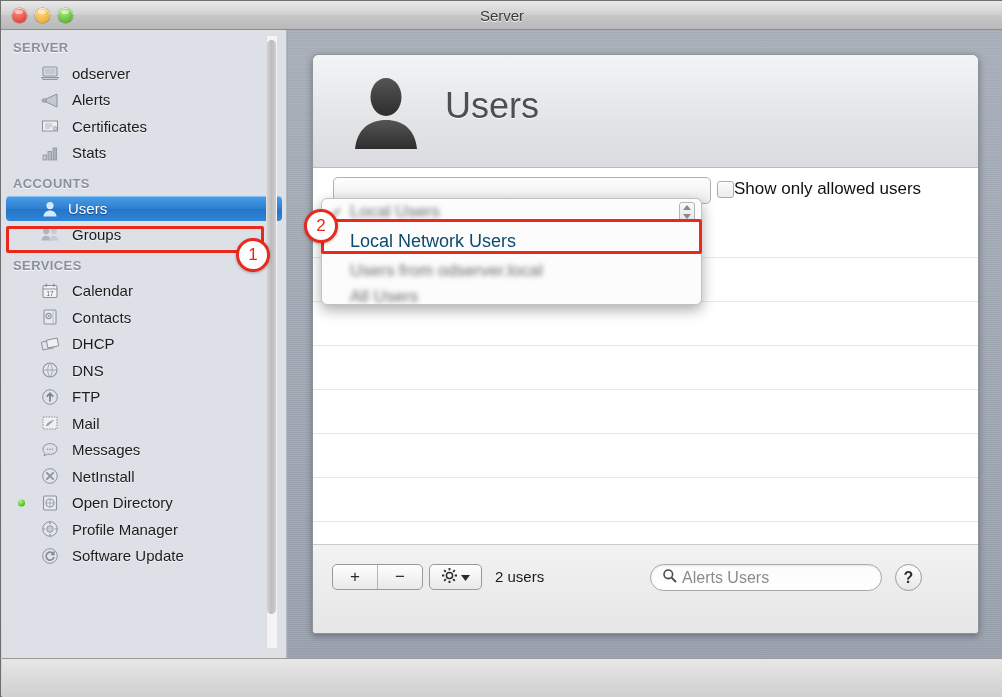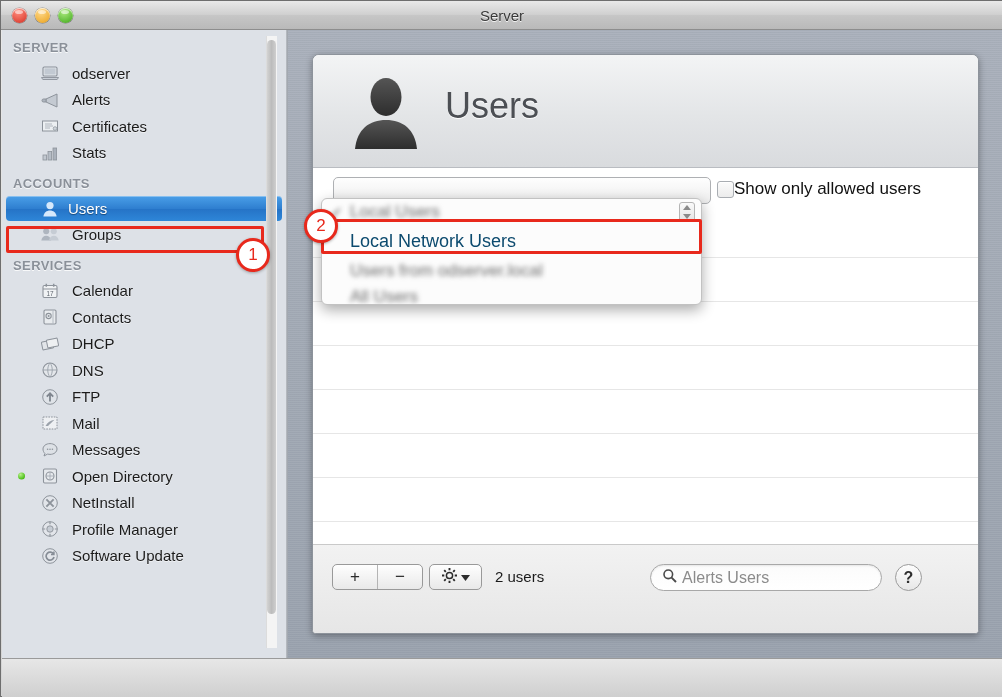--- a/index.html
+++ b/index.html
@@ -313,39 +313,39 @@
           <path d="M10 3.6c4 0 7 2.4 7 5.4s-3 5.4-7 5.4c-.9 0-1.7-.1-2.5-.3L4 16l.9-2.6C3.7 12.4 3 10.8 3 9 3 6 6 3.6 10 3.6z" fill="#dde1e6" stroke="#8d939b" stroke-width="1"></path>
           <circle cx="7.6" cy="9.2" r=".8" fill="#8d939b"></circle>
           <circle cx="10" cy="9.2" r=".8" fill="#8d939b"></circle>
           <circle cx="12.4" cy="9.2" r=".8" fill="#8d939b"></circle>
         </svg>
       </span>
       <span class="lbl">Messages</span>
     </div>
 
     <div class="srow">
+      <span class="ic">
+        <svg width="20" height="20" viewBox="0 0 20 20">
+          <circle cx="10" cy="10" r="7.3" fill="#e2e5ea" stroke="#8d939b" stroke-width="1"></circle>
+          <path d="M6.4 6.4 13.6 13.6M13.6 6.4 6.4 13.6" stroke="#8d939b" stroke-width="1.9"></path>
+        </svg>
+      </span>
+      <span class="lbl">NetInstall</span>
+    </div>
+
+    <div class="srow">
       <span class="dot"></span>
       <span class="ic">
         <svg width="20" height="20" viewBox="0 0 20 20">
           <rect x="3.5" y="3" width="13" height="14" rx="1.2" fill="#e6e9ed" stroke="#8d939b" stroke-width="1.1"></rect>
           <circle cx="10" cy="10" r="4" fill="none" stroke="#8d939b" stroke-width="1.1"></circle>
           <path d="M10 6v8M6 10h8" stroke="#a5acb4" stroke-width=".9"></path>
         </svg>
       </span>
       <span class="lbl">Open Directory</span>
-    </div>
-
-    <div class="srow">
-      <span class="ic">
-        <svg width="20" height="20" viewBox="0 0 20 20">
-          <circle cx="10" cy="10" r="7.3" fill="#e2e5ea" stroke="#8d939b" stroke-width="1"></circle>
-          <path d="M6.4 6.4 13.6 13.6M13.6 6.4 6.4 13.6" stroke="#8d939b" stroke-width="1.9"></path>
-        </svg>
-      </span>
-      <span class="lbl">NetInstall</span>
     </div>
 
     <div class="srow">
       <span class="ic">
         <svg width="20" height="20" viewBox="0 0 20 20">
           <circle cx="10" cy="10" r="7.3" fill="#e2e5ea" stroke="#8d939b" stroke-width="1"></circle>
           <circle cx="10" cy="10" r="3.2" fill="#c6ccd4" stroke="#8d939b" stroke-width=".9"></circle>
           <path d="M10 2.8v2.4M10 14.8v2.4M2.8 10h2.4M14.8 10h2.4" stroke="#8d939b" stroke-width="1.2"></path>
         </svg>
       </span>

